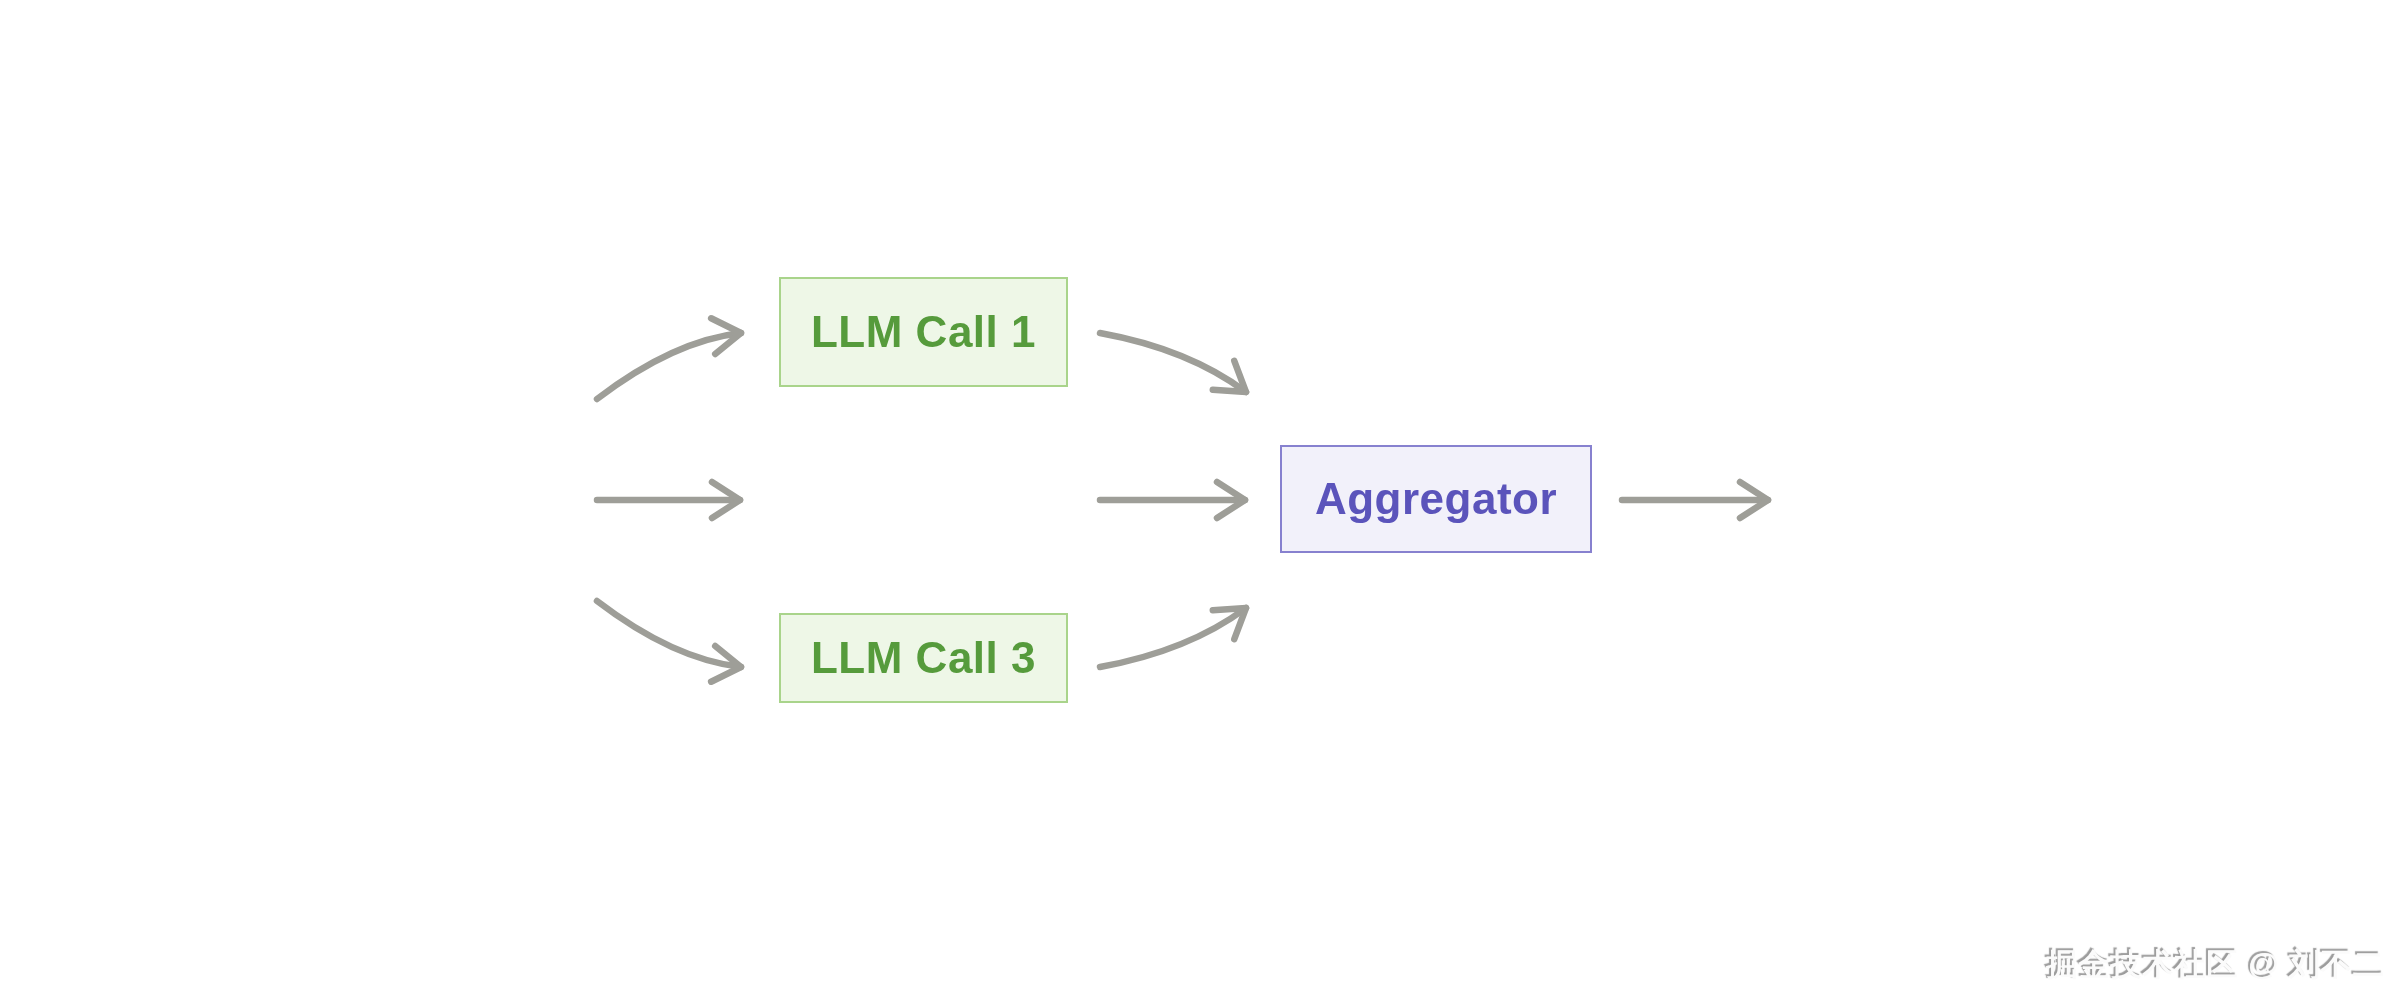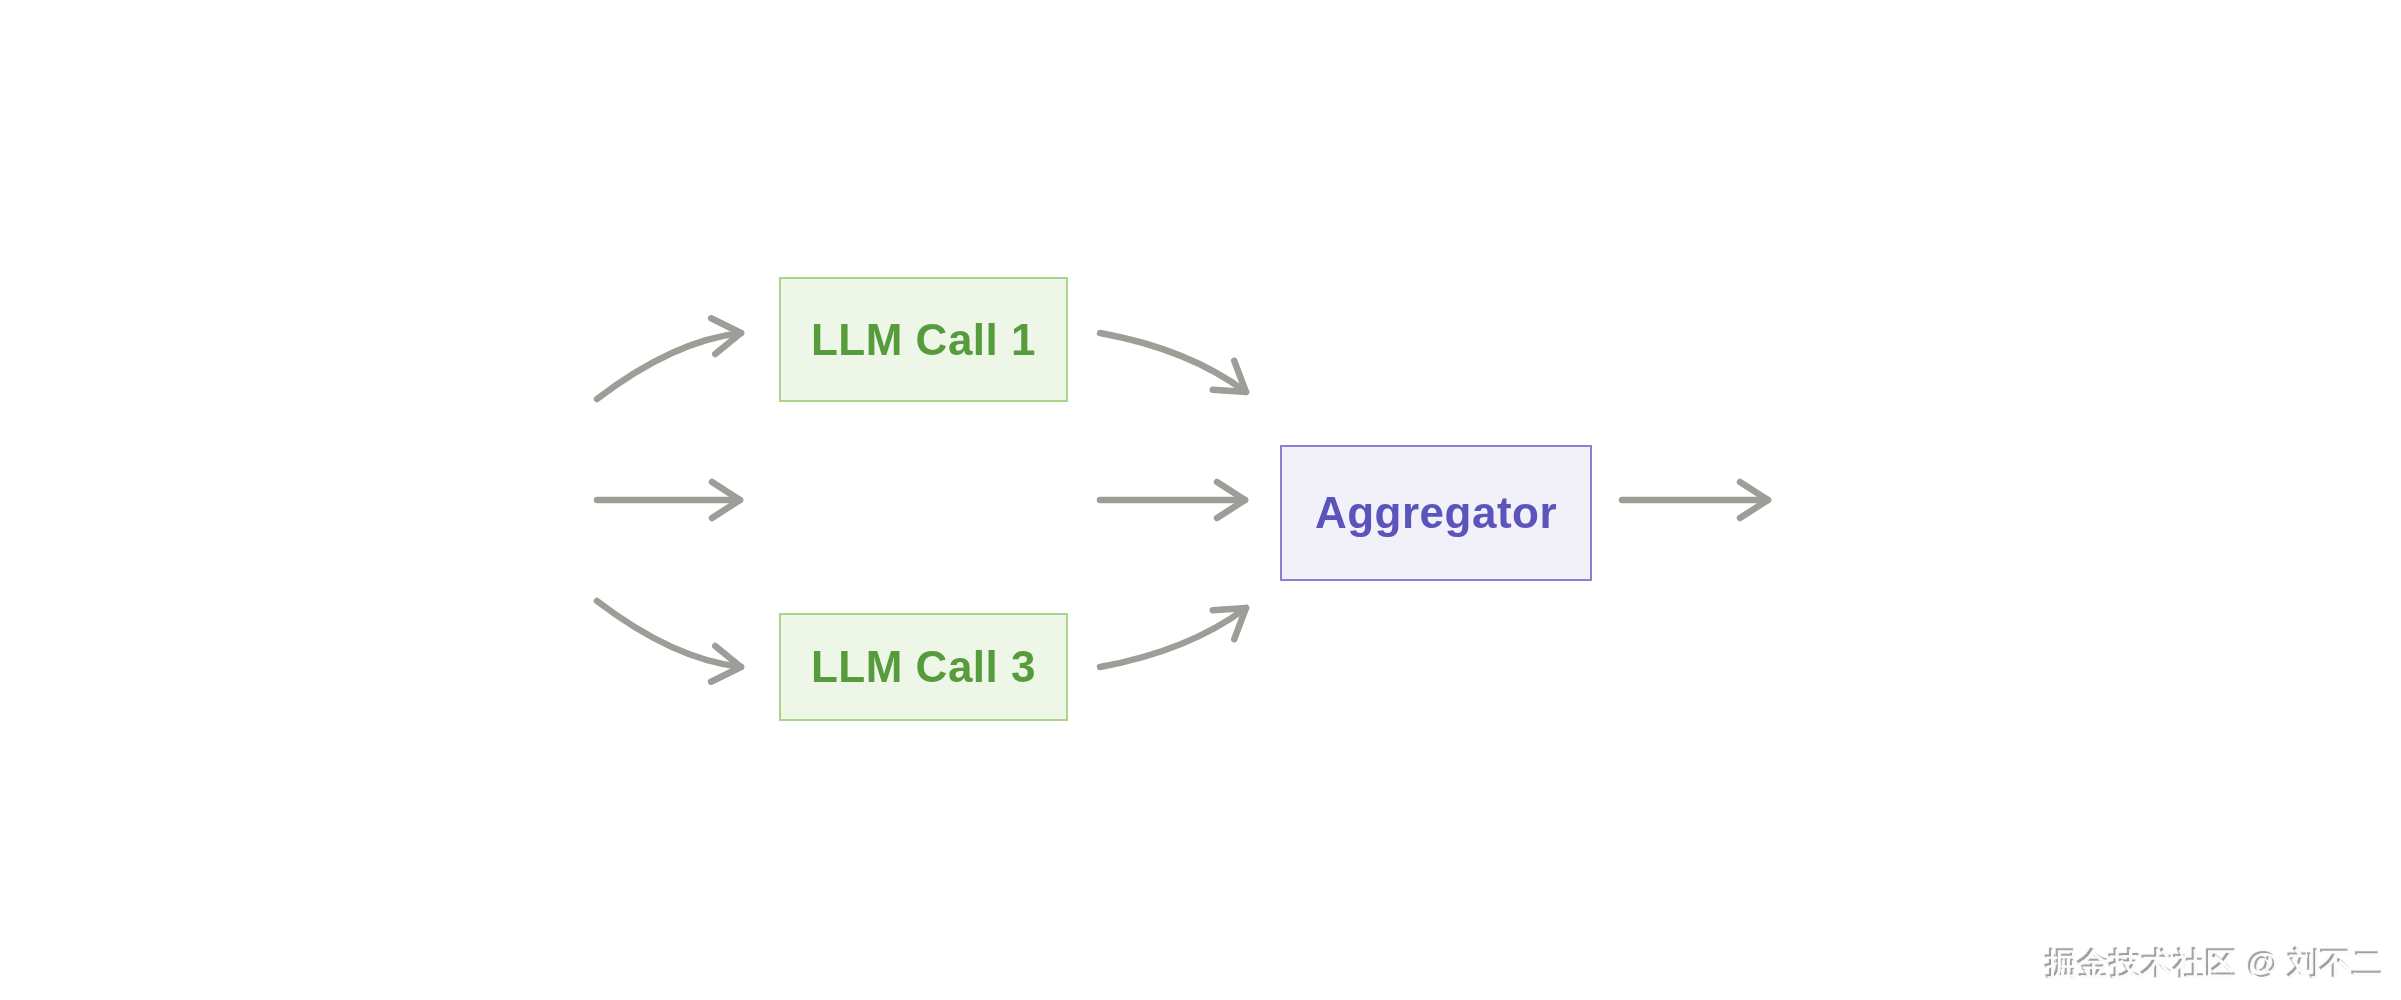--- a/index.html
+++ b/index.html
@@ -56,24 +56,24 @@
   .node.orange {
     background: var(--orange-fill);
     border: 2px solid var(--orange-border);
     color: var(--orange-text);
   }
   .node-in {
     left: 447px; top: 448px;
     width: 120px; height: 104px;
     border-radius: 50%;
   }
-  .node-llm1 { left: 779px; top: 277px; width: 289px; height: 125px; align-items: center; }
+  .node-llm1 { left: 779px; top: 277px; width: 289px; height: 110px; align-items: center; }
   .node-llm2 { left: 779px; top: 445px; width: 289px; height: 110px; }
-  .node-llm3 { left: 779px; top: 613px; width: 289px; height: 108px; }
-  .node-agg  { left: 1280px; top: 445px; width: 312px; height: 136px; }
+  .node-llm3 { left: 779px; top: 613px; width: 289px; height: 90px; }
+  .node-agg  { left: 1280px; top: 445px; width: 312px; height: 108px; }
   .node-out  {
     left: 1802px; top: 447px;
     width: 158px; height: 105px;
     border-radius: 53px;
   }
   .watermark {
     position: absolute;
     right: 16px;
     bottom: 14px;
     font-size: 31px;

